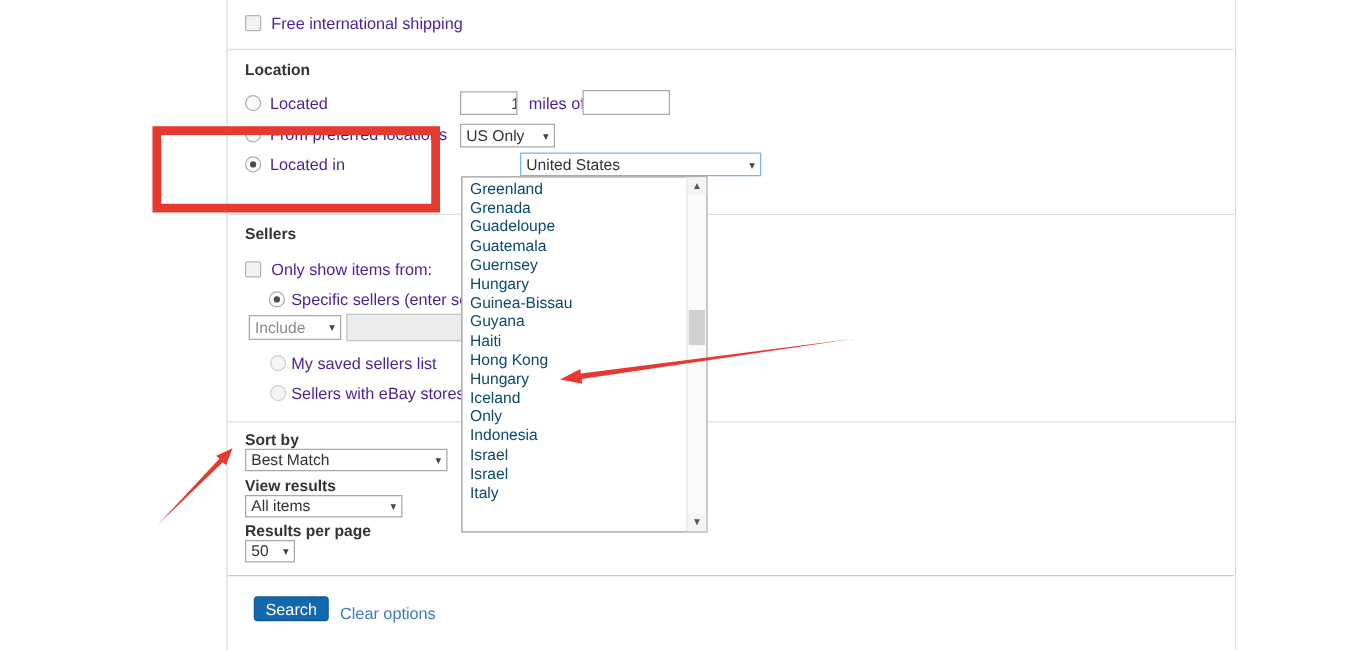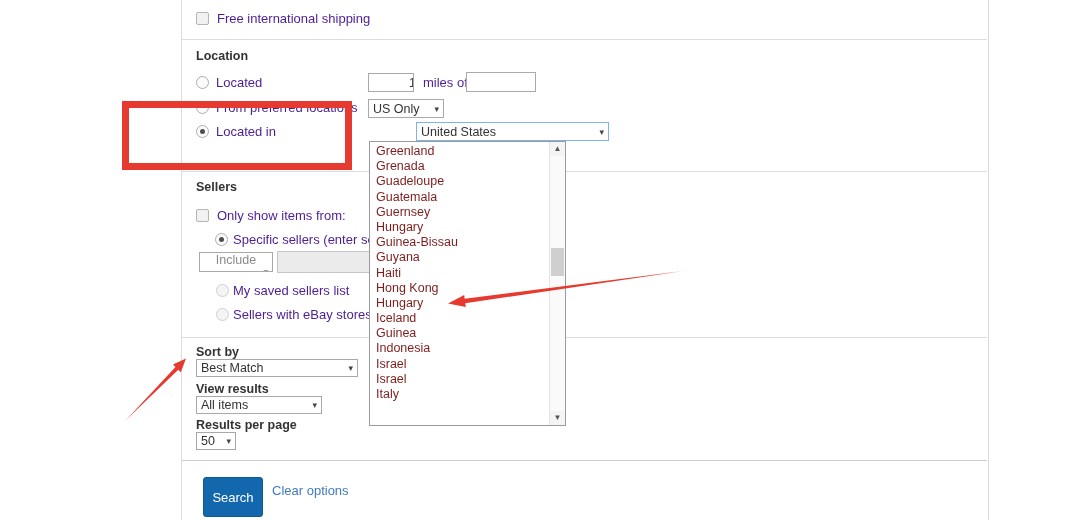--- a/index.html
+++ b/index.html
@@ -13,27 +13,27 @@
   .lbl{font-size:13px;color:#4c1d95;white-space:nowrap;}
   .chk{width:13px;height:13px;border:1px solid #b5b5b5;background:#f2f2f2;border-radius:2px;box-sizing:border-box;}
   .radio{width:13px;height:13px;border:1px solid #adadad;background:#fbfbfb;border-radius:50%;box-sizing:border-box;}
   .radio.lite{border-color:#cfcfcf;background:#f4f4f4;}
   .radio.checked::after{content:"";display:block;width:5px;height:5px;border-radius:50%;
         background:#4d4d4d;margin:3px 0 0 3px;}
   .sel{box-sizing:border-box;height:19px;border:1px solid #a9a9a9;background:#fff;
        font-size:12.5px;color:#333;display:flex;align-items:center;padding:0 4px;white-space:nowrap;overflow:hidden;}
   .sel .caret{margin-left:auto;font-size:9px;color:#444;padding-left:4px;}
   .sel.focus{border:1px solid #7eb4ea;}
-  .sel.gray{color:#8a8a8a;flex-direction:column;}
+  .sel.gray{color:#8a8a8a;}
   .txt{box-sizing:border-box;border:1px solid #aaa;background:#fff;height:20px;font-size:12.5px;
        font-family:"Liberation Sans",sans-serif;padding:0 4px;}
   .txt.dis{background:#ebebeb;border-color:#c6c6c6;}
   .list{box-sizing:border-box;background:#fff;border:1px solid #9a9a9a;z-index:5;}
   .list-inner{position:absolute;left:0;top:0;right:15px;bottom:0;overflow:hidden;padding-top:2px;}
-  .opt{font-size:12.5px;color:#7f1d1d;padding:1px 0 1px 6px;height:13.2px;line-height:12.4px;white-space:nowrap;}
+  .opt{font-size:12.5px;color:#0c4a6e;padding:1px 0 1px 6px;height:13.2px;line-height:12.4px;white-space:nowrap;}
   .sb{position:absolute;top:0;right:0;width:15px;bottom:0;background:#fafafa;border-left:1px solid #e4e4e4;}
   .sb-btn{position:absolute;left:0;width:15px;height:14px;background:#f4f4f4;color:#555;
           font-size:8px;text-align:center;line-height:14px;}
   .sb-thumb{position:absolute;left:1px;width:13px;background:#cfcfcf;}
   .btn{box-sizing:border-box;background:#1368ad;color:#fff;border:1px solid #0f5a96;border-radius:3px;
        font-size:13px;display:flex;align-items:center;justify-content:center;}
   .link{font-size:13px;color:#3f7bbe;}
   .ann-rect{border:7px solid #e6392f;z-index:20;}
   .ann-svg{left:0;top:0;width:1080px;height:520px;z-index:21;pointer-events:none;}
 </style>
@@ -84,21 +84,21 @@
         <div class="opt">Guadeloupe</div>
         <div class="opt">Guatemala</div>
         <div class="opt">Guernsey</div>
         <div class="opt">Hungary</div>
         <div class="opt">Guinea-Bissau</div>
         <div class="opt">Guyana</div>
         <div class="opt">Haiti</div>
         <div class="opt">Hong Kong</div>
         <div class="opt">Hungary</div>
         <div class="opt">Iceland</div>
-        <div class="opt">Guinea</div>
+        <div class="opt">Only</div>
         <div class="opt">Indonesia</div>
         <div class="opt">Israel</div>
         <div class="opt">Israel</div>
         <div class="opt">Italy</div>
       </div>
     <div class="sb">
       <div class="sb-btn" style="top:0;">▲</div>
       <div class="sb-thumb" style="top:106px;height:28px;"></div>
       <div class="sb-btn" style="bottom:0;">▼</div>
     </div>
@@ -135,21 +135,21 @@
     <span>All items</span>
     <span class="caret">▾</span>
   </div>
 
   <span class="abs heading" style="left:196px;top:418px;">Results per page</span>
   <div class="abs sel" style="left:196px;top:432px;width:40px;height:18px;">
     <span>50</span>
     <span class="caret">▾</span>
   </div>
 
-  <div class="abs btn" style="left:203px;top:477px;width:60px;height:40px;">Search</div>
+  <div class="abs btn" style="left:203px;top:477px;width:60px;height:20px;">Search</div>
   <span class="abs link" style="left:272px;top:483px;">Clear options</span>
 
   <div class="abs ann-rect" style="left:122px;top:101px;width:216px;height:55px;"></div>
   <svg class="abs ann-svg" viewBox="0 0 1080 520" xmlns="http://www.w3.org/2000/svg">
     <polygon points="683,271 464.7,298.8 464.2,295.1 448,303.5 465.8,306.9 465.3,303.2" fill="#e6392f"></polygon>
     <polygon points="126,420 175.5,366.9 173,364.5 186,358.5 180.8,372.2 178.3,369.7" fill="#e6392f"></polygon>
   </svg>
 
 </div>
 

